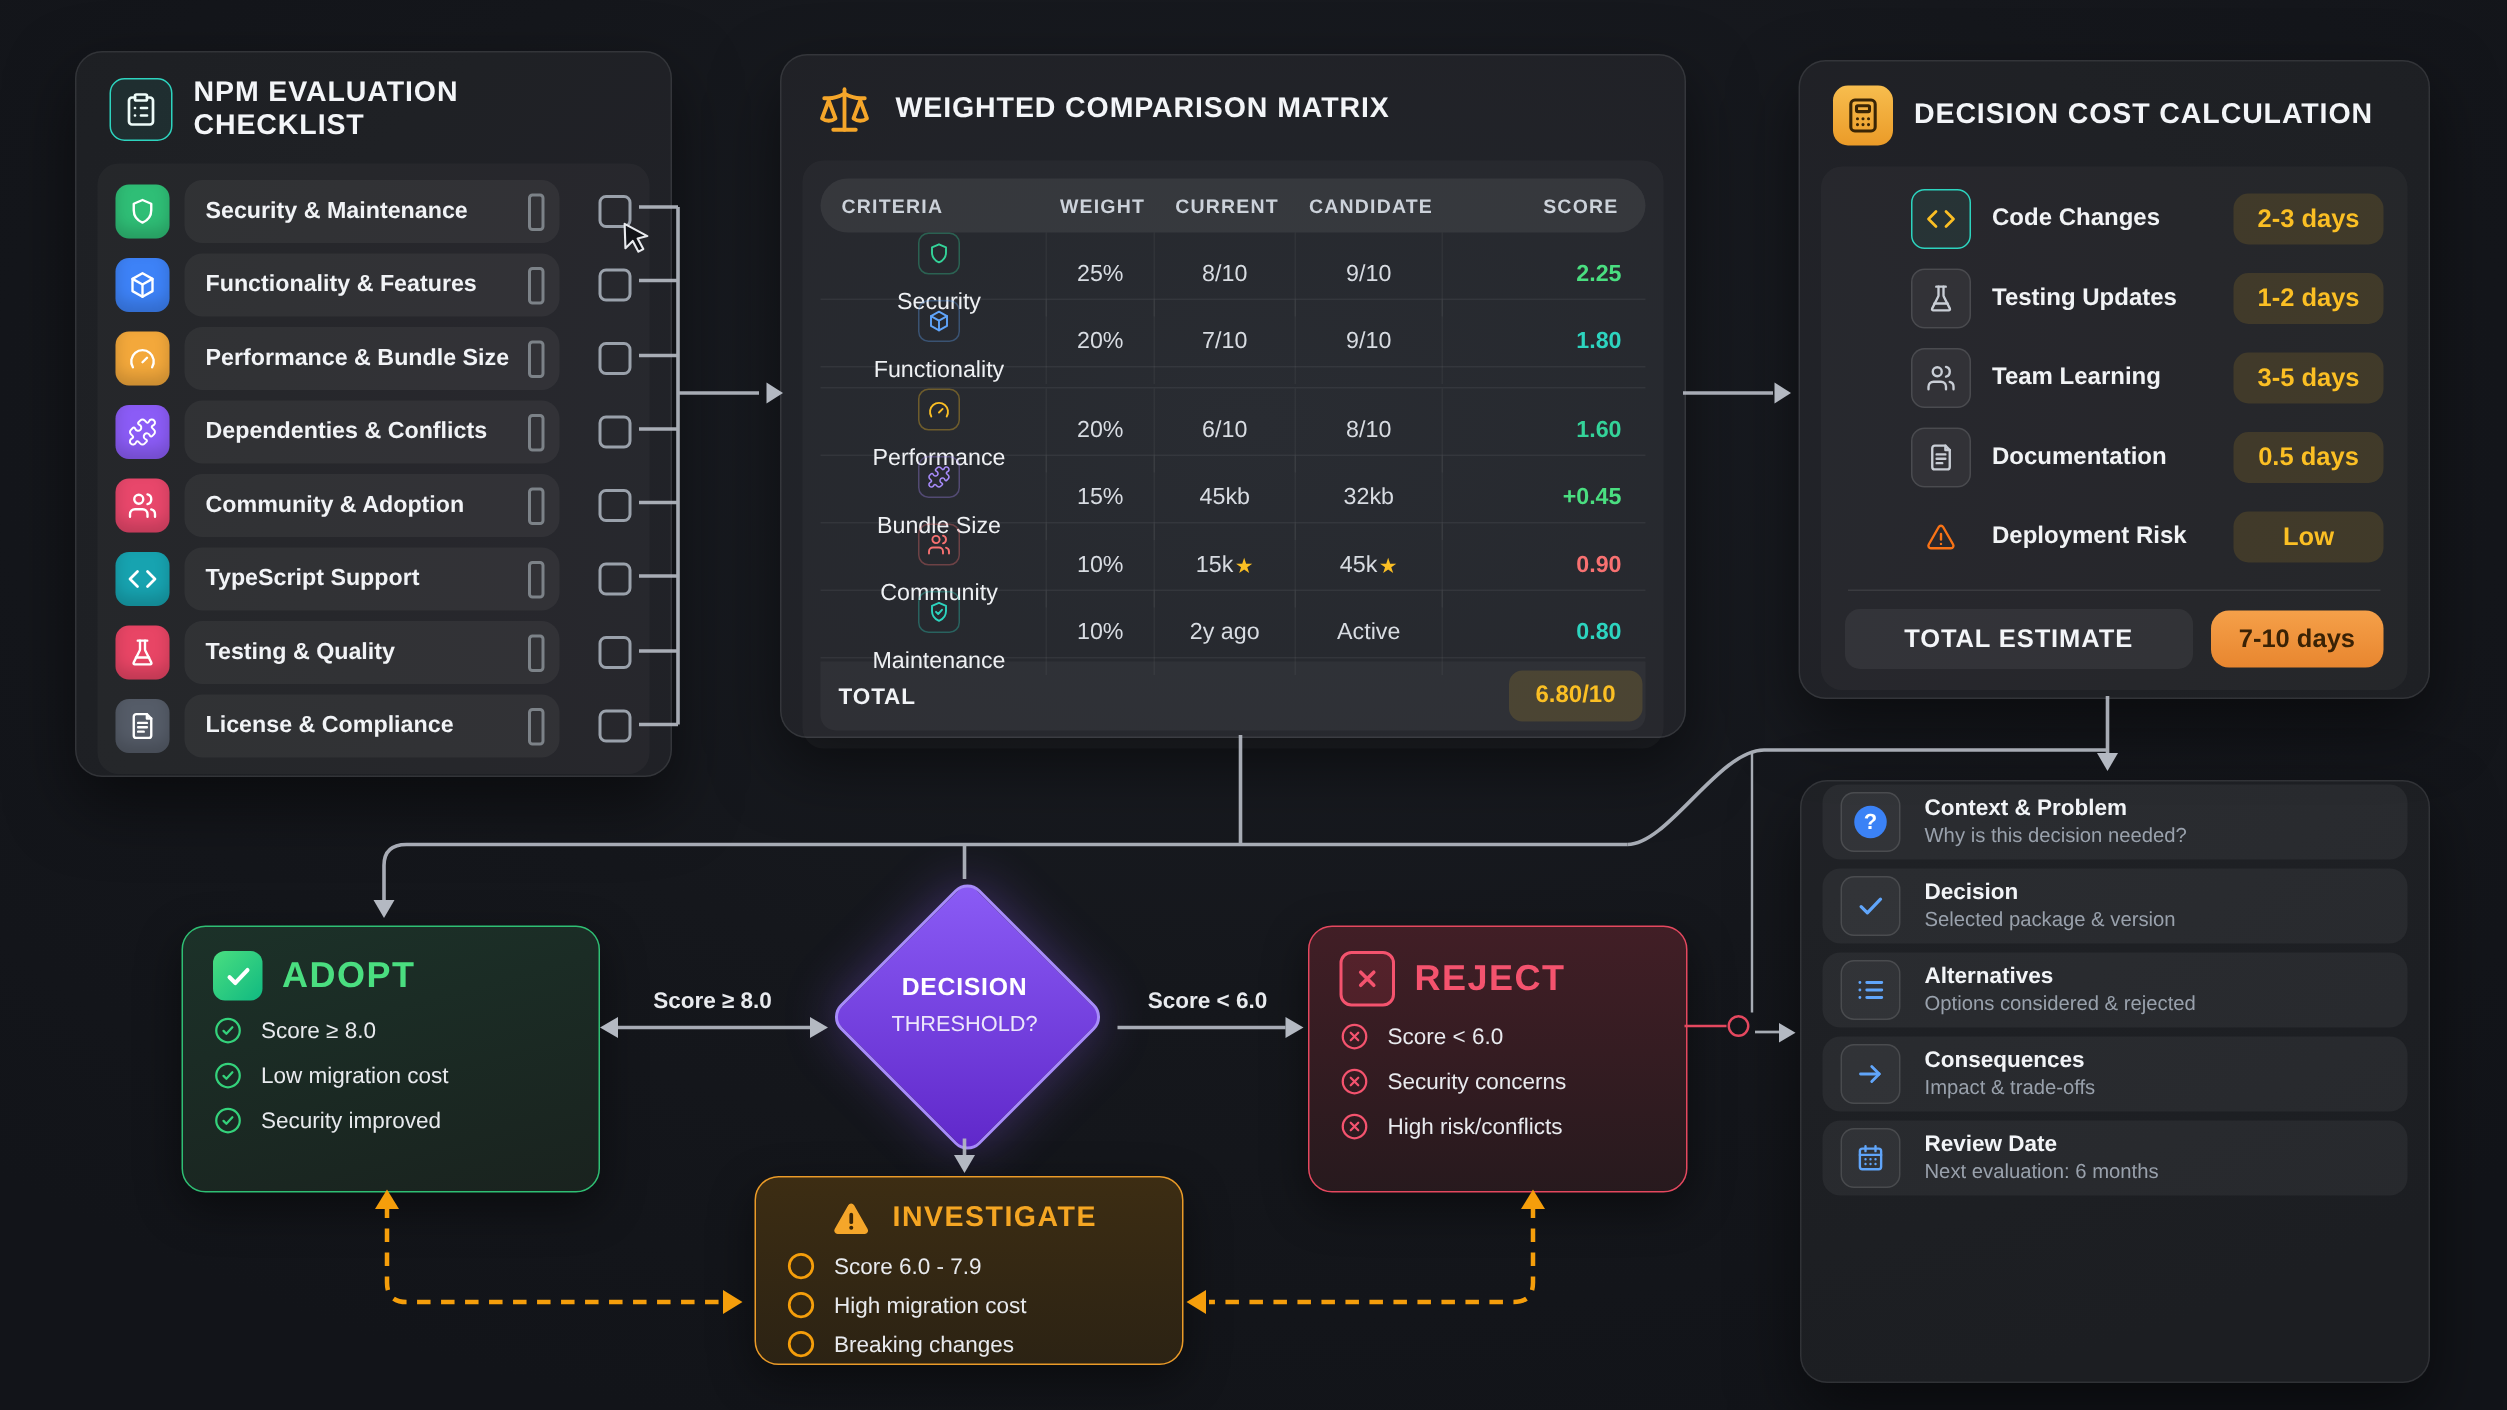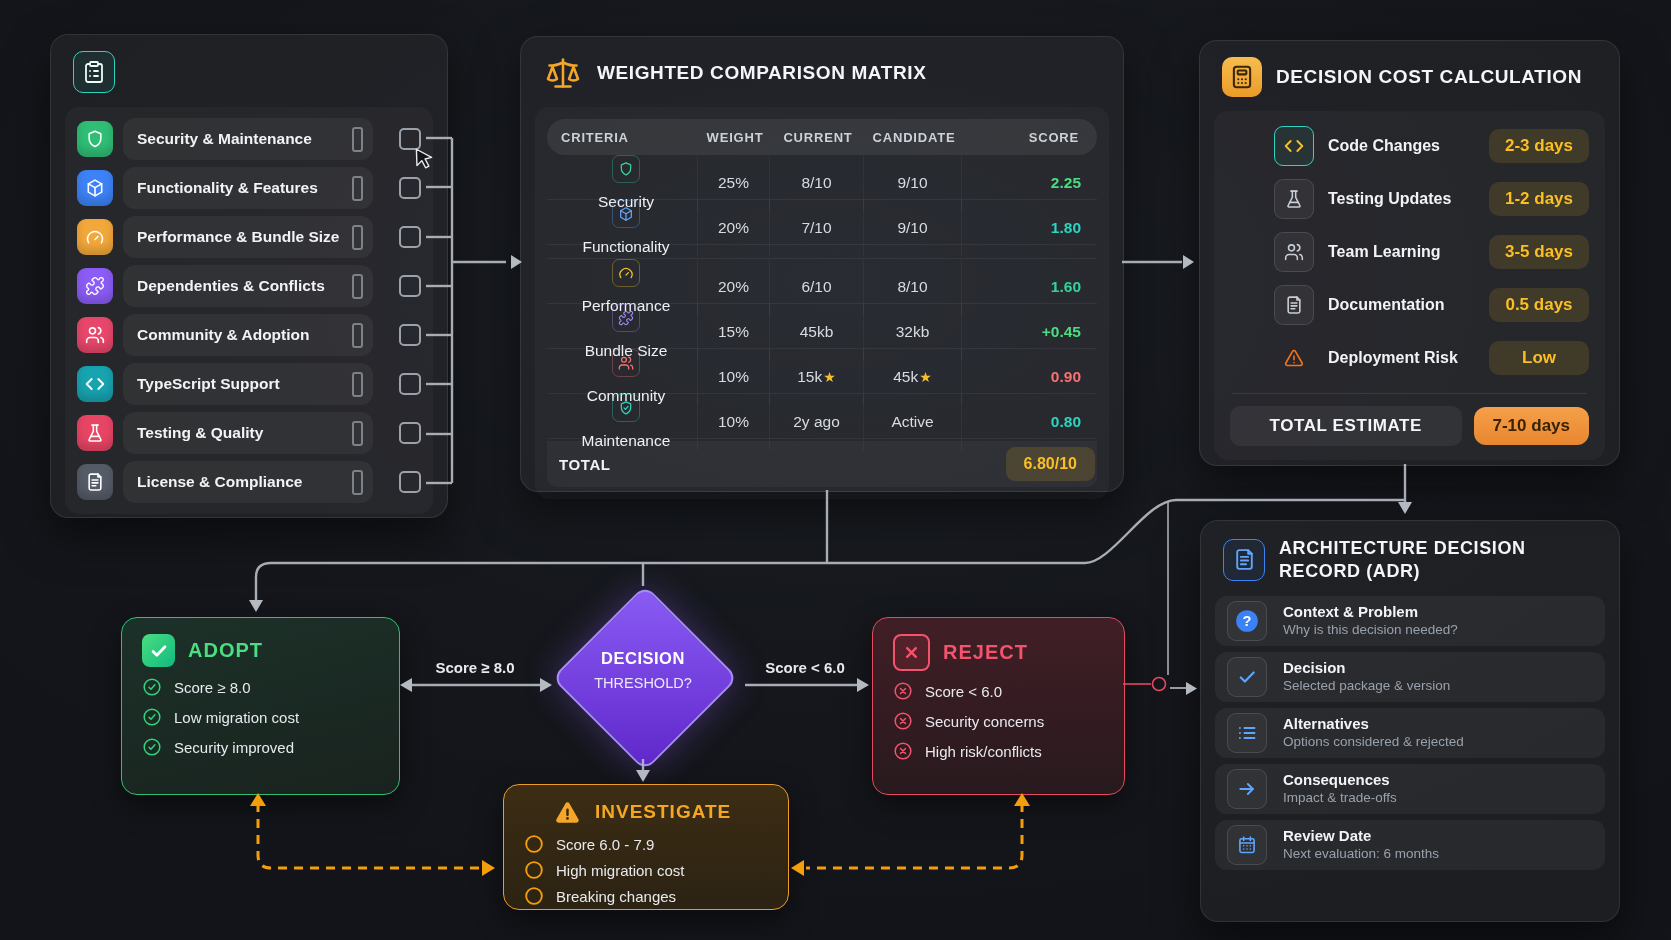--- a/index.html
+++ b/index.html
@@ -78,21 +78,21 @@
     height:50px;margin-bottom:6px;padding:0 12px;}
   .adr-tile{width:38px;height:38px;border-radius:9px;background:rgba(255,255,255,0.04);
     border:1.3px solid rgba(255,255,255,0.12);color:#60a5fa;}
   .adr-txt{margin-left:16px;line-height:1.25;}
   .adr-title{font-size:15px;font-weight:bold;color:#f2f4f7;}
   .adr-sub{font-size:13.5px;color:#99a1ac;}
 
   
   .fbox{position:absolute;border-radius:16px;}
   .fbox-head{display:flex;align-items:center;gap:13px;padding:16px 20px 10px 20px;}
-  .fbox-title{font-size:20px;font-weight:bold;letter-spacing:1px;}
+  .fbox-title{font-size:24px;font-weight:bold;letter-spacing:1px;}
   .fitem{display:flex;align-items:center;gap:12px;padding:0 20px;margin-bottom:10px;font-size:15px;color:#e8eaee;}
   .fitem svg{flex:none;}
   .adopt{left:121px;top:617px;width:277px;height:176px;border:1.6px solid #2fbf74;
     background:linear-gradient(165deg,rgba(52,211,153,0.10),rgba(52,211,153,0.02)),#191f1c;
     box-shadow:0 10px 30px rgba(0,0,0,.45);}
   .adopt .fbox-title{color:#4ade80;}
   .adopt-tile{width:33px;height:33px;border-radius:8px;background:linear-gradient(135deg,#4ade80,#10b981);color:#073b22;}
   .reject{left:872px;top:617px;width:251px;height:176px;border:1.6px solid #e5485f;
     background:linear-gradient(180deg,rgba(244,63,94,0.16),rgba(244,63,94,0.04)),#1f181b;
     box-shadow:0 10px 30px rgba(0,0,0,.45);}
@@ -122,20 +122,21 @@
 
   <div class="panel" style="left:50px;top:34px;width:396px;height:482px;">
     <div class="p-head">
       <span class="tile head-tile teal-border">
         <svg width="24" height="24" viewBox="0 0 24 24" fill="none" stroke="#eefcf9" stroke-width="1.8" stroke-linecap="round" stroke-linejoin="round">
             <rect x="8" y="2" width="8" height="4" rx="1"></rect>
             <path d="M16 4h2a2 2 0 0 1 2 2v14a2 2 0 0 1-2 2H6a2 2 0 0 1-2-2V6a2 2 0 0 1 2-2h2"></path>
             <path d="M12 11h4M12 16h4M8 11h.01M8 16h.01"></path>
           </svg>
       </span>
+      <span class="p-title">NPM EVALUATION CHECKLIST</span>
     </div>
     <div class="inner cl-wrap">
         <div class="cl-row">
     <span class="tile cl-tile" style="background:#2fbe76">
             <svg width="20" height="20" viewBox="0 0 24 24" fill="none" stroke="currentColor" stroke-width="1.9" stroke-linecap="round" stroke-linejoin="round">
               <path d="M12 2.8 19 5.8v5.2c0 4.8-3.3 8.3-7 9.9-3.7-1.6-7-5.1-7-9.9V5.8Z"></path>
             </svg>
           </span>
     <span class="cl-pill">
       <span class="cl-label">Security &amp; Maintenance</span>
@@ -433,32 +434,20 @@
         </div>
       <div class="mg-div"></div>
       <div class="mg-total">
         <span class="mg-total-pill">TOTAL ESTIMATE</span>
         <span class="mg-total-badge">7-10 days</span>
       </div>
     </div>
   </div>
 
   <div class="panel" style="left:1200px;top:520px;width:418px;height:400px;">
-    <div class="p-head" style="padding-bottom:12px;">
-      <span class="tile head-tile blue-border">
-        <svg width="25" height="25" viewBox="0 0 24 24" fill="none" stroke="#60a5fa" stroke-width="1.8" stroke-linecap="round" stroke-linejoin="round">
-            <path d="M15.5 3H7a2 2 0 0 0-2 2v14a2 2 0 0 0 2 2h10a2 2 0 0 0 2-2V6.5Z"></path>
-            <path d="M15.5 3v3.5H19"></path>
-            <path d="M8.5 9.5h7M8.5 13h7M8.5 16.5h5"></path>
-          </svg>
-      </span>
-      <span class="p-title two">
-        <span>ARCHITECTURE DECISION</span><br><span>RECORD (ADR)</span>
-      </span>
-    </div>
     <div class="adr-wrap">
         <div class="adr-row">
     <span class="tile adr-tile">
             <svg width="26" height="26" viewBox="0 0 24 24">
               <circle cx="12" cy="12" r="10" fill="#3b82f6"></circle>
               <text x="12" y="16.6" text-anchor="middle" font-size="13.5" font-weight="bold" fill="#fff" font-family="Liberation Sans, sans-serif">?</text>
             </svg>
           </span>
     <span class="adr-txt">
       <div class="adr-title">Context &amp; Problem</div>

